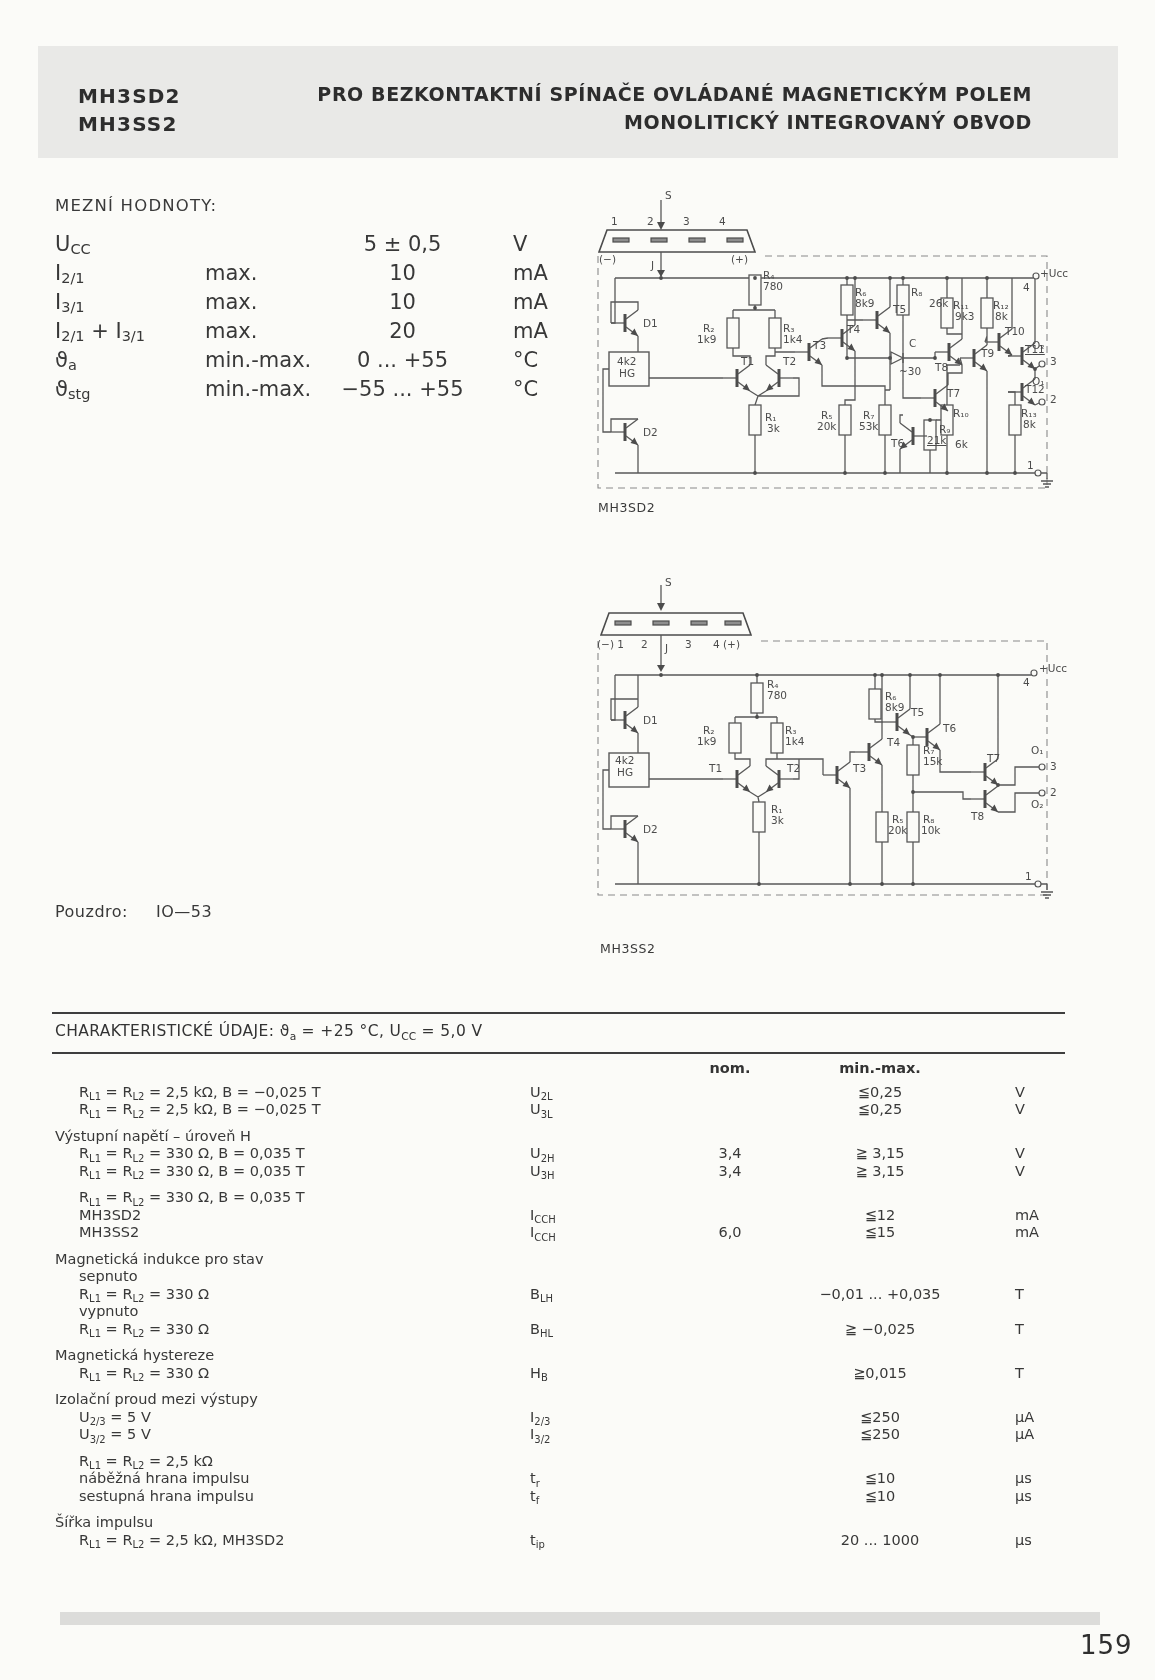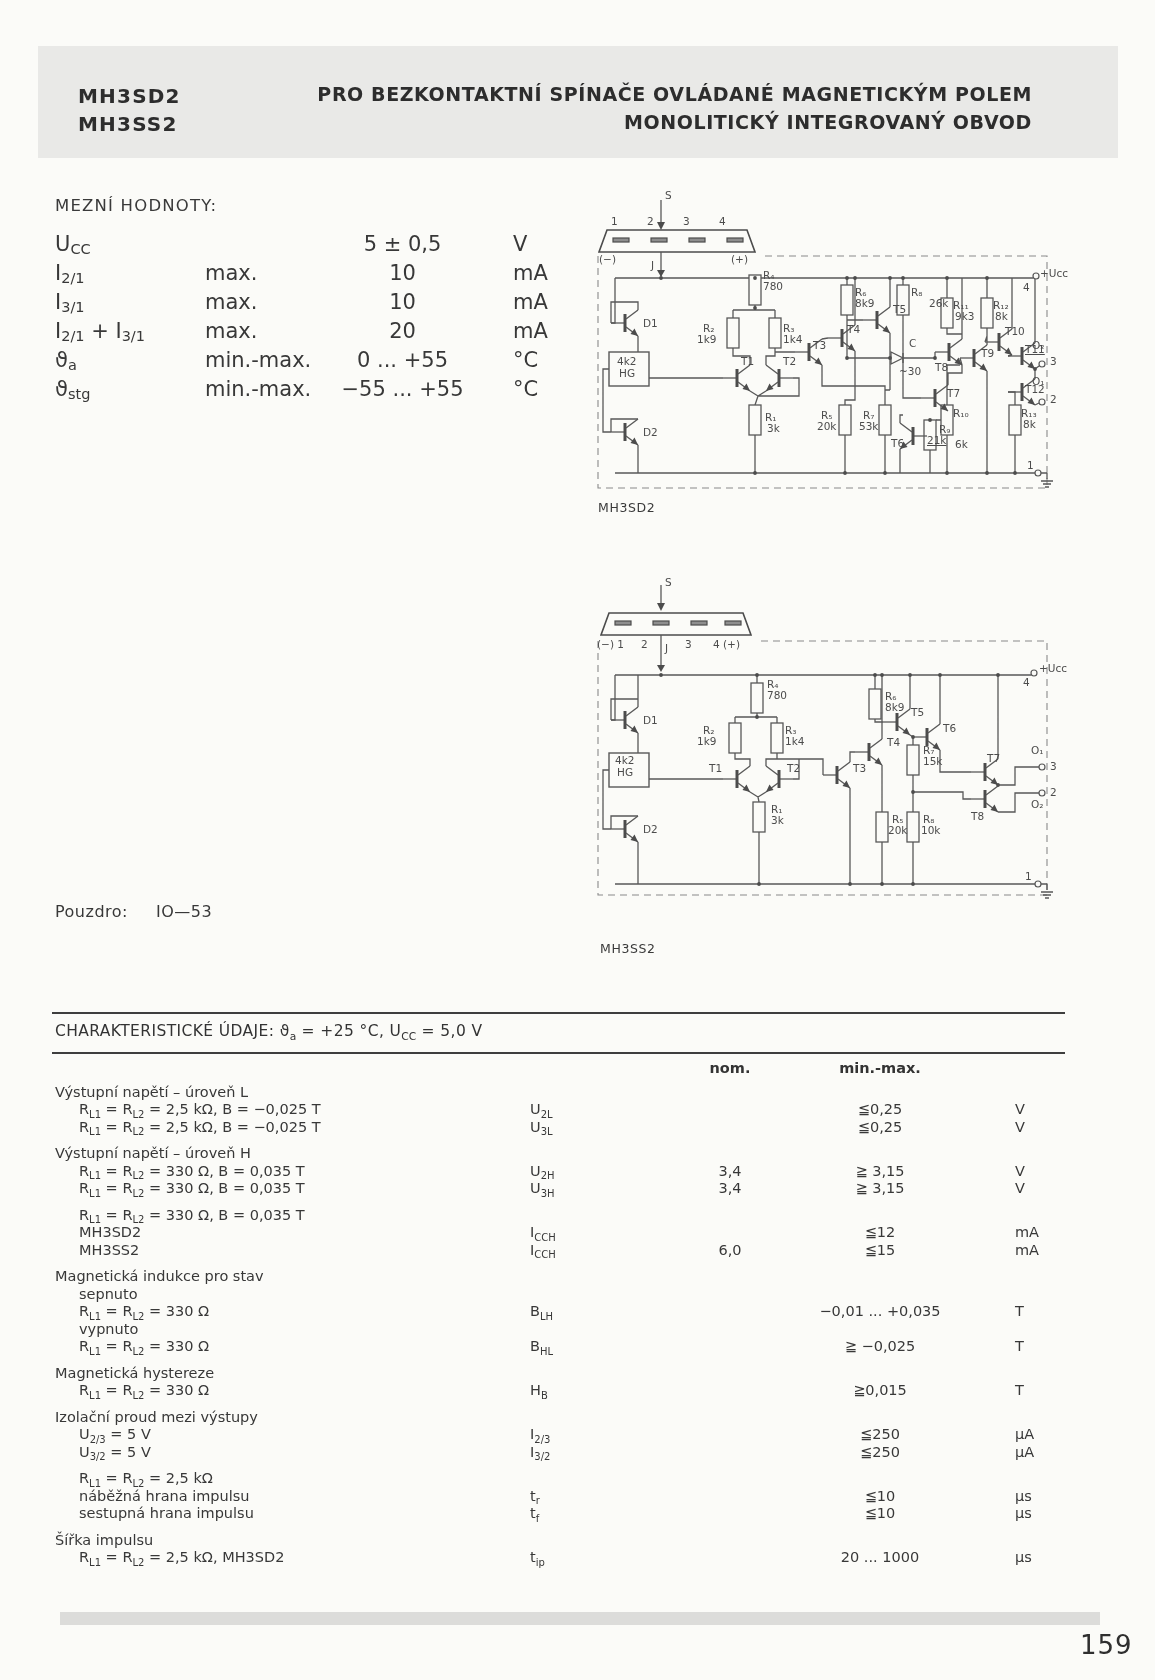--- a/index.html
+++ b/index.html
@@ -403,23 +403,20 @@
   <span>Pouzdro:</span><span class="pv">IO—53</span>
 </div>
 
 <div class="chars-rule" style="top:1012px;"></div>
 <div class="chars-title"><span>CHARAKTERISTICKÉ ÚDAJE: ϑ</span><span class="sub">a</span><span> = +25 °C, U</span><span class="sub">CC</span><span> = 5,0 V</span></div>
 <div class="chars-rule" style="top:1052px;"></div>
 <div class="colhead" id="colnom">nom.</div>
 <div class="colhead" id="colmm">min.-max.</div>
 <div class="chars-body">
     <div class="cgroup">
-      <div class="cline g">
-        <div class="lbl">Výstupní napětí – úroveň L</div>
-      </div>
       <div class="cline">
         <div class="lbl"><span>R</span><span class="sub">L1</span><span> = R</span><span class="sub">L2</span><span> = 2,5 kΩ, B = −0,025 T</span></div>
         <div class="sym"><span>U</span><span class="sub">2L</span></div>
         <div class="nom"></div>
         <div class="mm">≦0,25</div>
         <div class="unit">V</div>
       </div>
       <div class="cline">
         <div class="lbl"><span>R</span><span class="sub">L1</span><span> = R</span><span class="sub">L2</span><span> = 2,5 kΩ, B = −0,025 T</span></div>
         <div class="sym"><span>U</span><span class="sub">3L</span></div>

